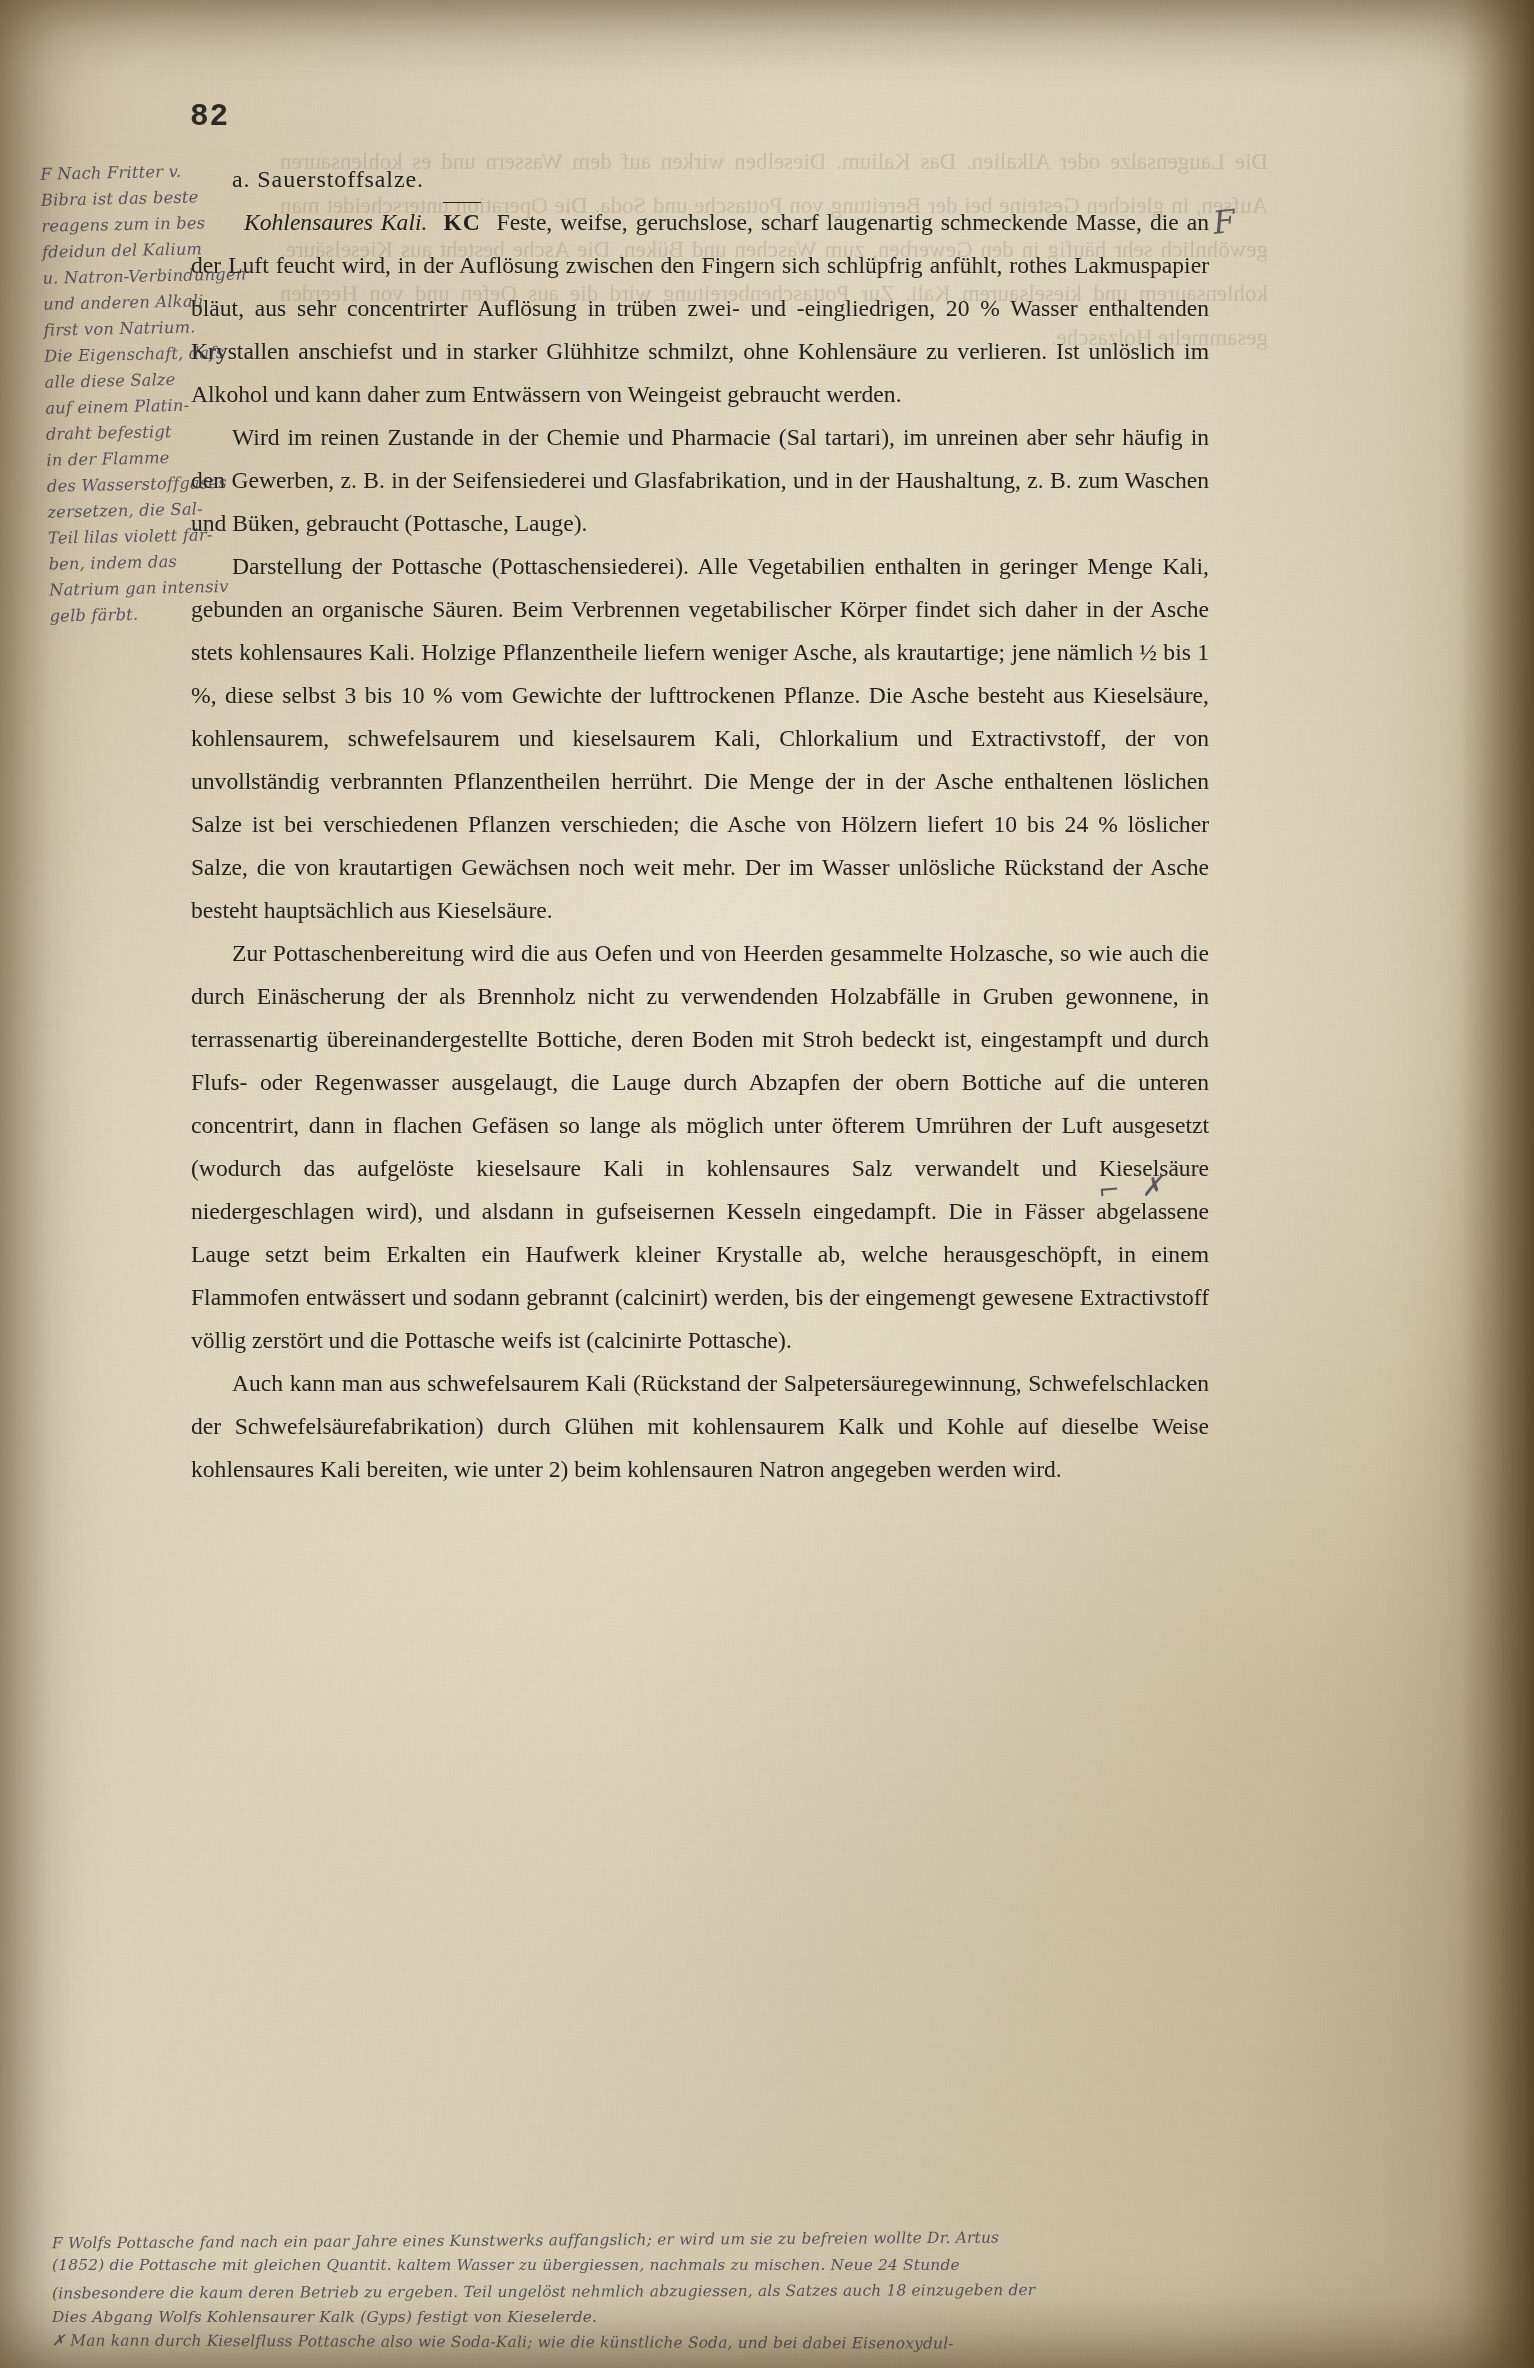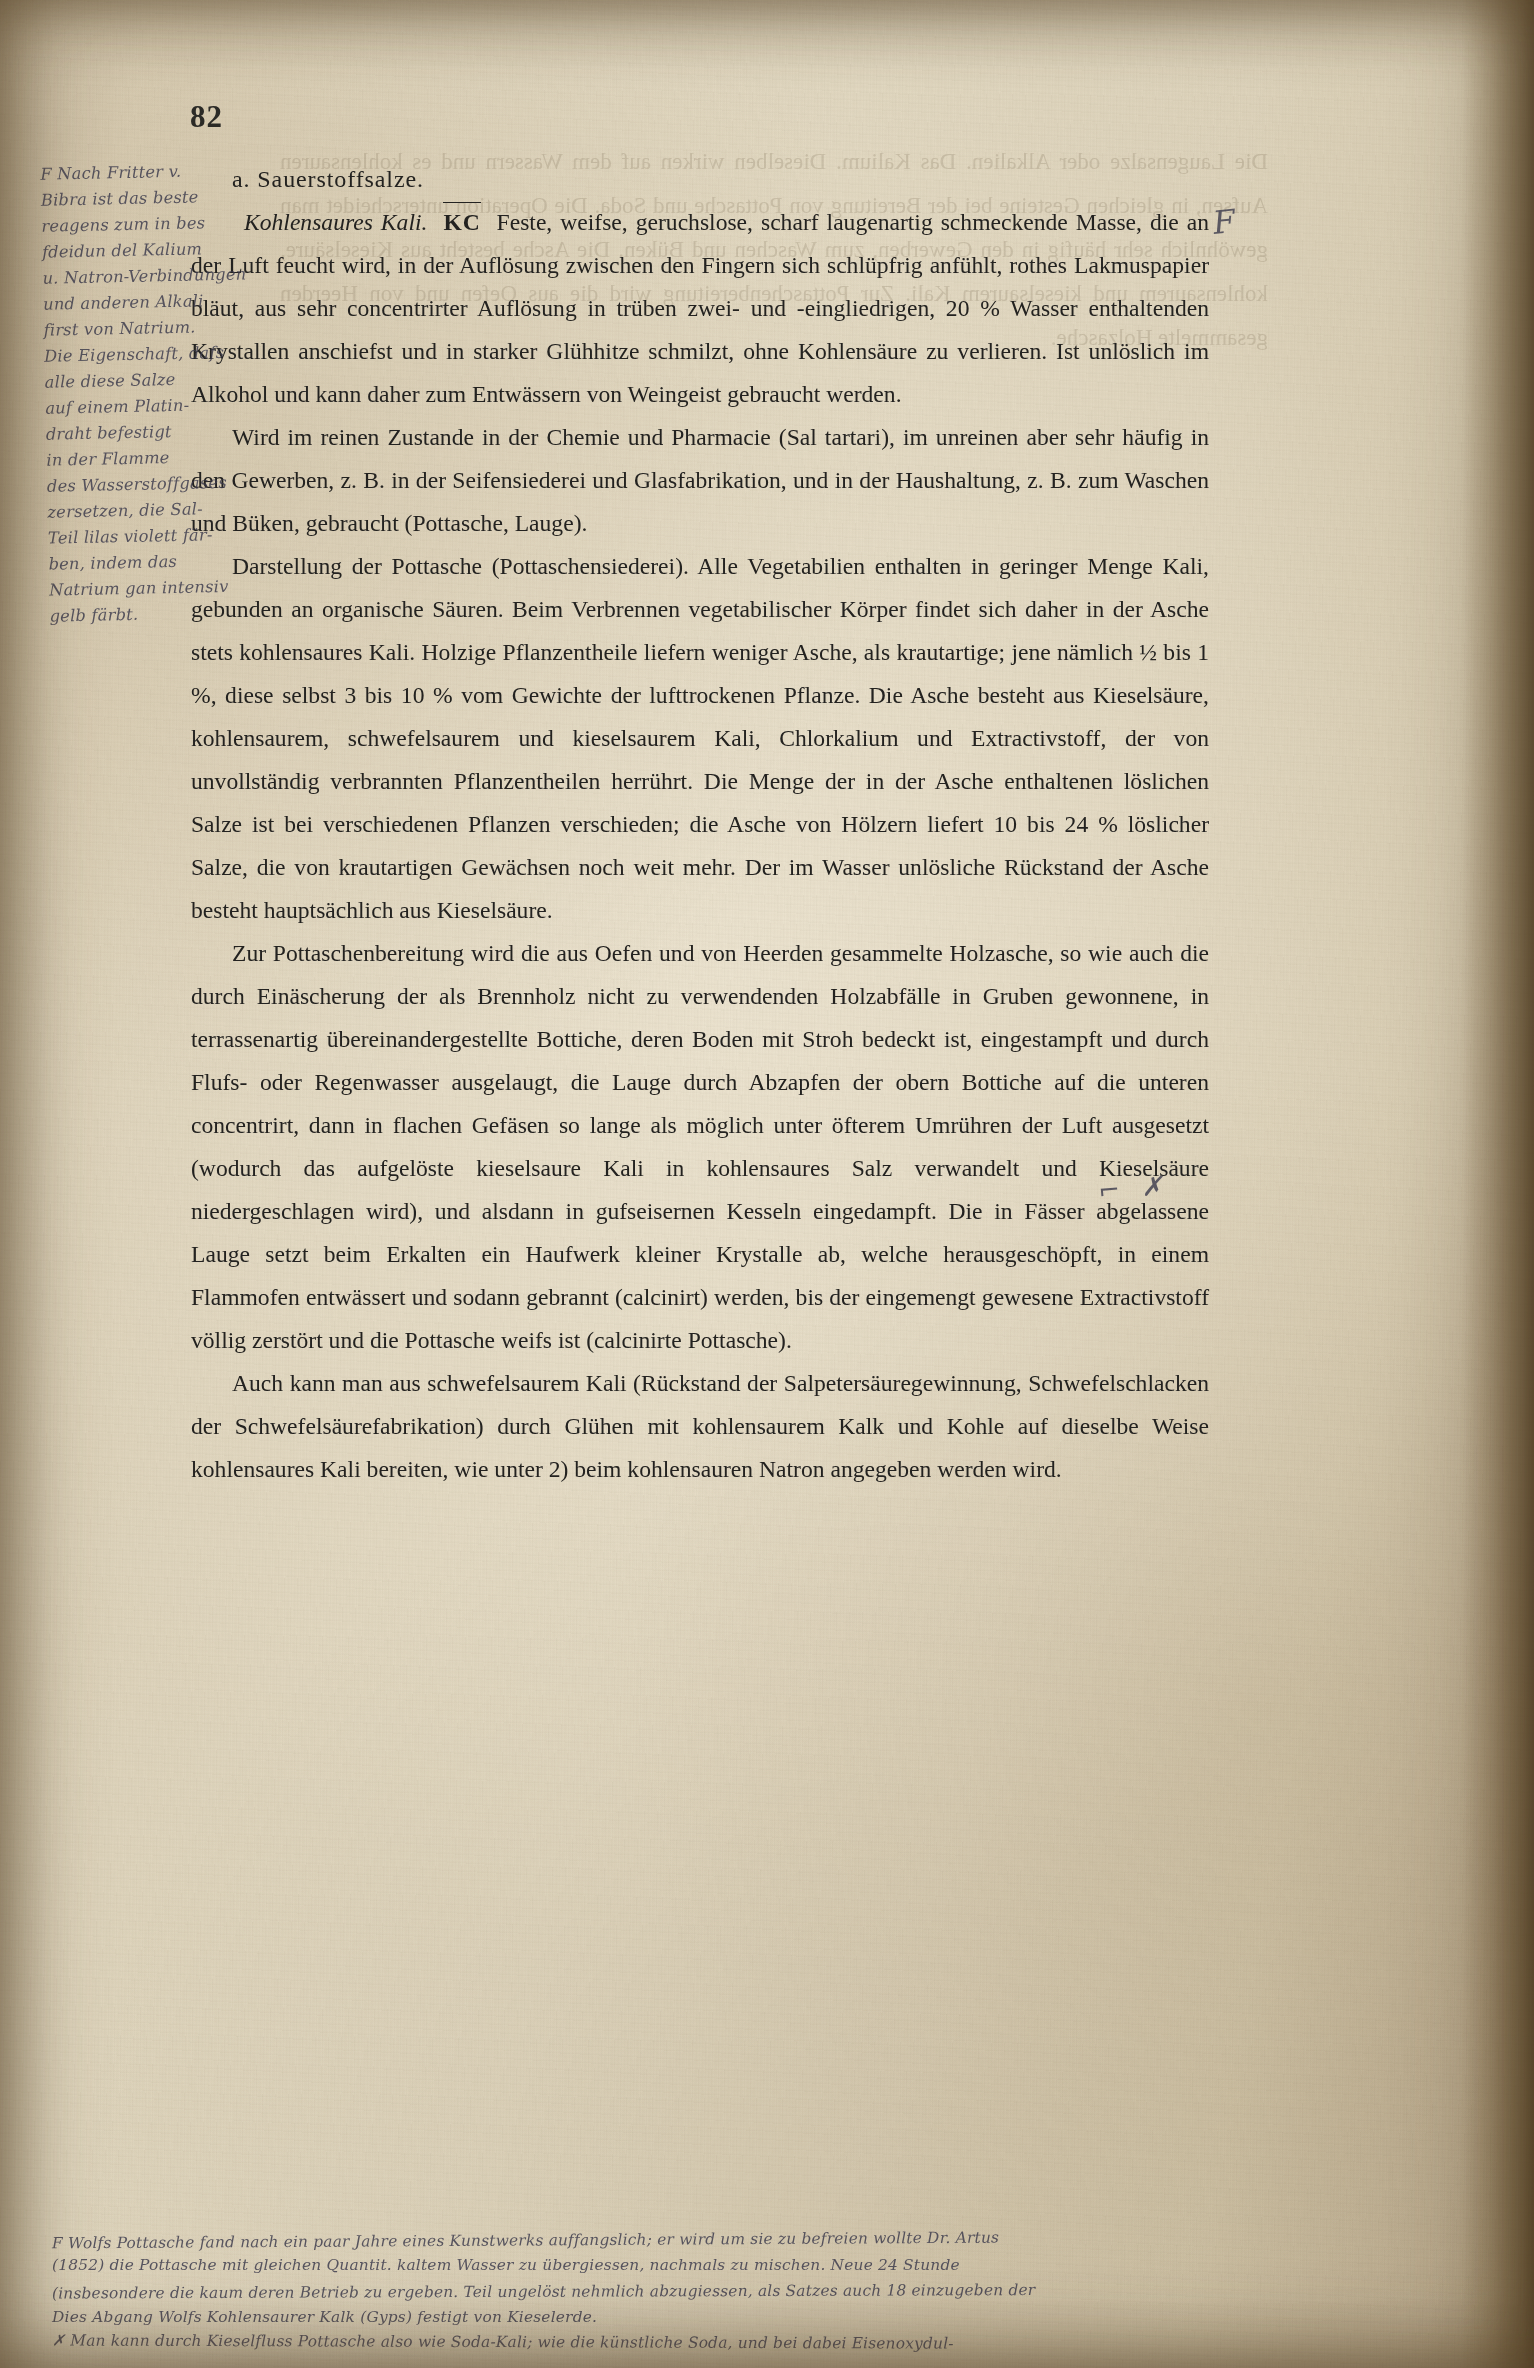--- a/index.html
+++ b/index.html
@@ -66,20 +66,21 @@
     font-family: "Liberation Serif", serif;
   }
 
   
   .header {
     position: absolute;
     top: 93px;
     left: 190px;
     width: 1016px;
     height: 41px;
+    font-family: Liberation Mono, monospace;
   }
   .folio {
     position: absolute;
     left: 0;
     top: 5.6px;
     font-size: 31px;
     font-weight: bold;
     letter-spacing: 0.9px;
   }
   .running-title {

